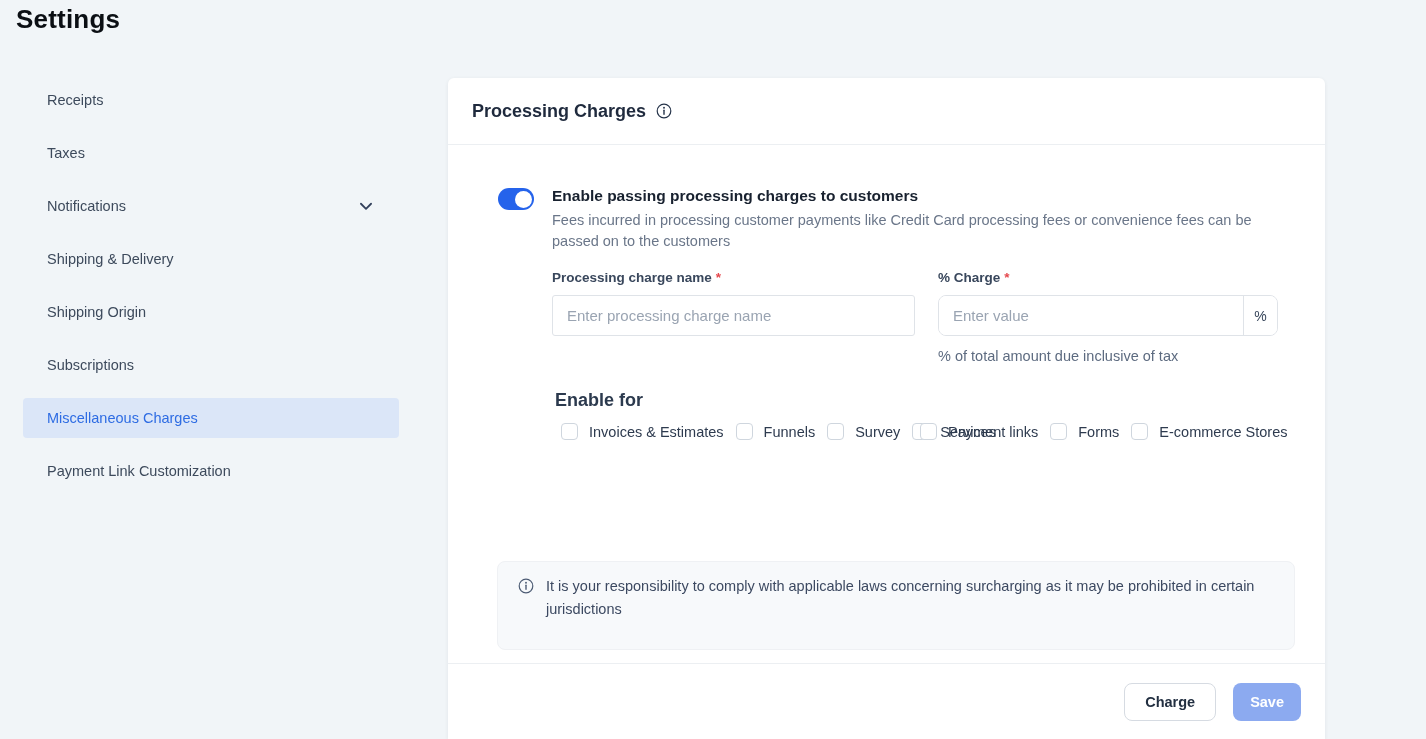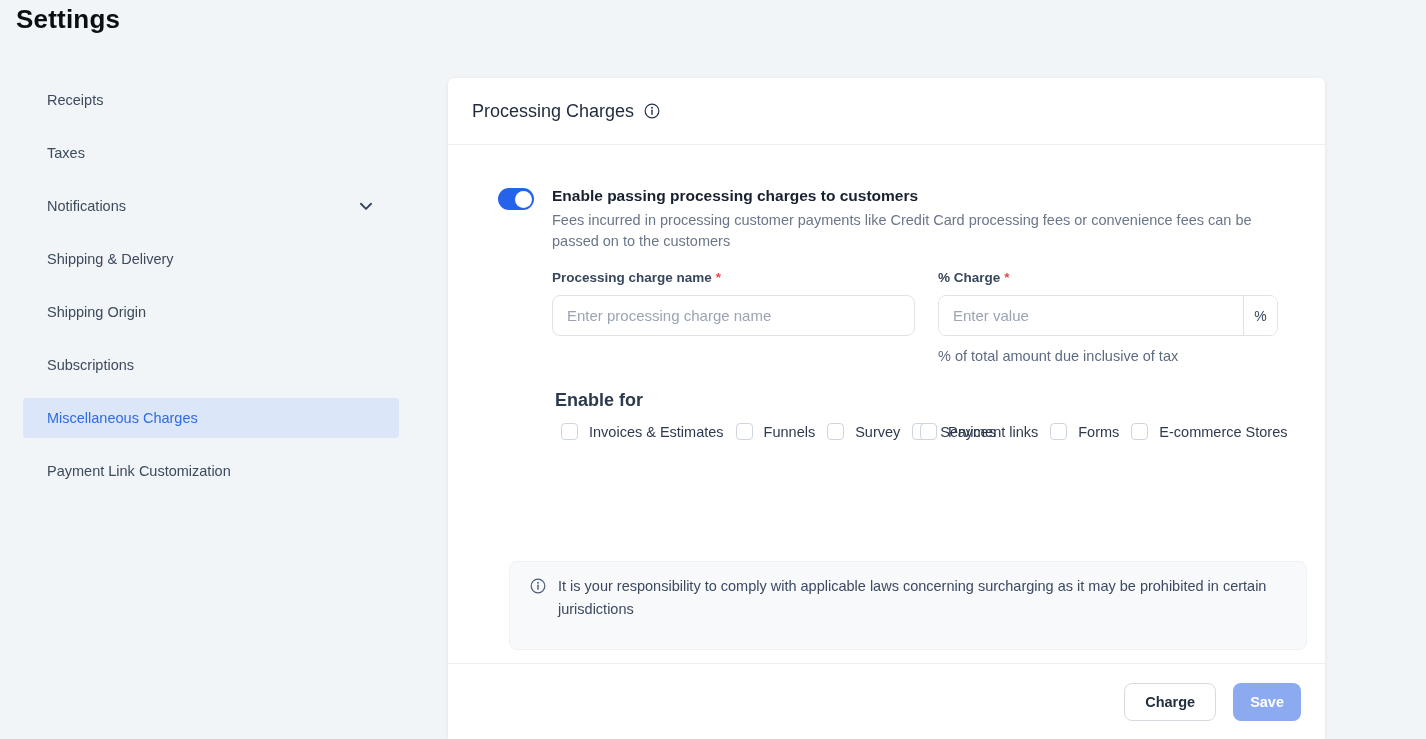--- a/index.html
+++ b/index.html
@@ -29,42 +29,42 @@
   .panel {
     position:absolute; left:448px; top:78px; width:877px; height:661px;
     background:#ffffff; border-radius:6px 6px 0 0;
     box-shadow:0 1px 4px rgba(16,24,40,.07);
   }
   .panel-header {
     position:absolute; left:0; right:0; top:0; height:67px;
     display:flex; align-items:center; gap:10px; padding:0 24px;
     border-bottom:1px solid #eceff2;
   }
-  .panel-title { font-size:18px; font-weight:400; color:#1f2a3d; }
+  .panel-title { font-size:18px; font-weight:700; color:#1f2a3d; }
   .info-icon { width:16px; height:16px; color:#26344a; display:inline-flex; flex:none; }
   
   .toggle {
     position:absolute; left:50px; top:110px; width:36px; height:22px;
     border-radius:11px; background:#2563eb; cursor:pointer;
   }
   .toggle .knob {
     position:absolute; right:2.5px; top:2.5px; width:17px; height:17px;
     border-radius:50%; background:#fff;
   }
   .toggle-text { position:absolute; left:104px; top:109px; width:735px; }
   .toggle-title { font-size:15.5px; font-weight:600; color:#18212f; }
   .toggle-desc { margin-top:5px; font-size:14.5px; line-height:21px; color:#6a7689; }
   
   .field { position:absolute; top:192px; }
   .field-name { left:104px; width:363px; }
   .field-charge { left:490px; width:340px; }
   .field-label { font-size:13.5px; font-weight:600; color:#39475c; margin-bottom:10px; }
   .req { color:#e5484d; margin-left:4px; }
   .text-input {
-    width:100%; height:41px; border:1px solid #dfe3e8; border-radius:8px;
+    width:100%; height:41px; border:1px solid #dfe3e8; border-radius:3px;
     padding:0 14px; font-size:15px; color:#1f2a3d; background:#fff; outline:none;
     font-family:"Liberation Sans", sans-serif;
   }
   .text-input::placeholder { color:#9aa4b2; }
   .input-group {
     display:flex; height:41px; border:1px solid #dfe3e8; border-radius:8px;
     background:#fff; overflow:hidden;
   }
   .input-group input {
     flex:1; border:none; outline:none; padding:0 14px; font-size:15px; color:#1f2a3d;
@@ -83,21 +83,21 @@
   .check-col.right { left:472px; }
   .check-item { display:flex; align-items:center; gap:11px; cursor:pointer; }
   .checkbox {
     width:17px; height:17px; border:1px solid #cfd6de; border-radius:4px; background:#fff; flex:none;
   }
   .check-label { font-size:14.5px; color:#2e3b4f; }
   
   .notice {
     position:absolute; left:49px; top:483px; width:798px; min-height:70px;
     background:#f7f9fb; border:1px solid #eff1f4; border-radius:8px;
-    padding:13px 24px 28px 20px; display:flex; gap:12px;margin-left:12px;
+    padding:13px 24px 28px 20px; display:flex; gap:12px;
   }
   .notice .info-icon { color:#4d5c74; margin-top:3px; }
   .notice-text { font-size:14.5px; line-height:23px; color:#3c4961; }
   
   .panel-footer {
     position:absolute; left:0; right:0; top:585px; bottom:0;
     border-top:1px solid #eceff2;
     display:flex; align-items:center; justify-content:flex-end; gap:17px; padding:0 24px;
   }
   .btn { height:38px; border-radius:8px; font-size:14.5px; font-weight:600; cursor:pointer;

